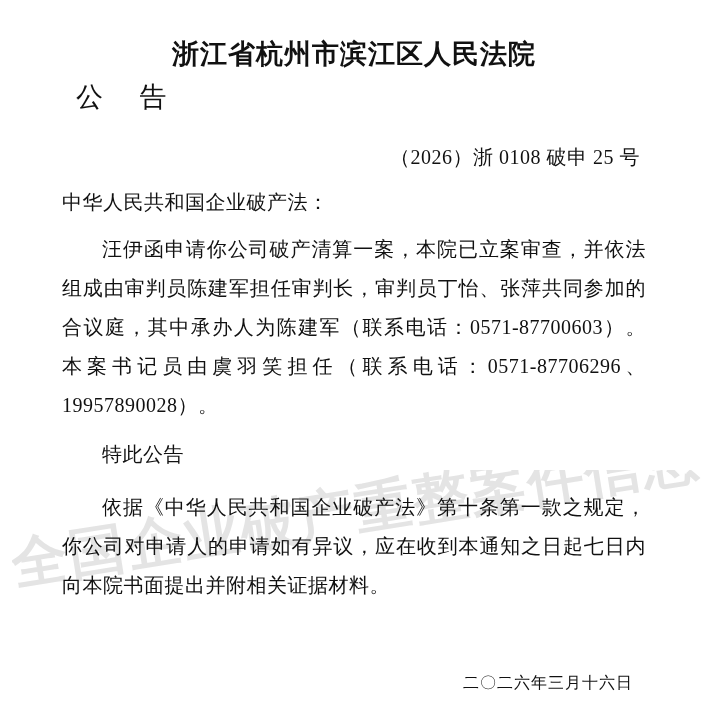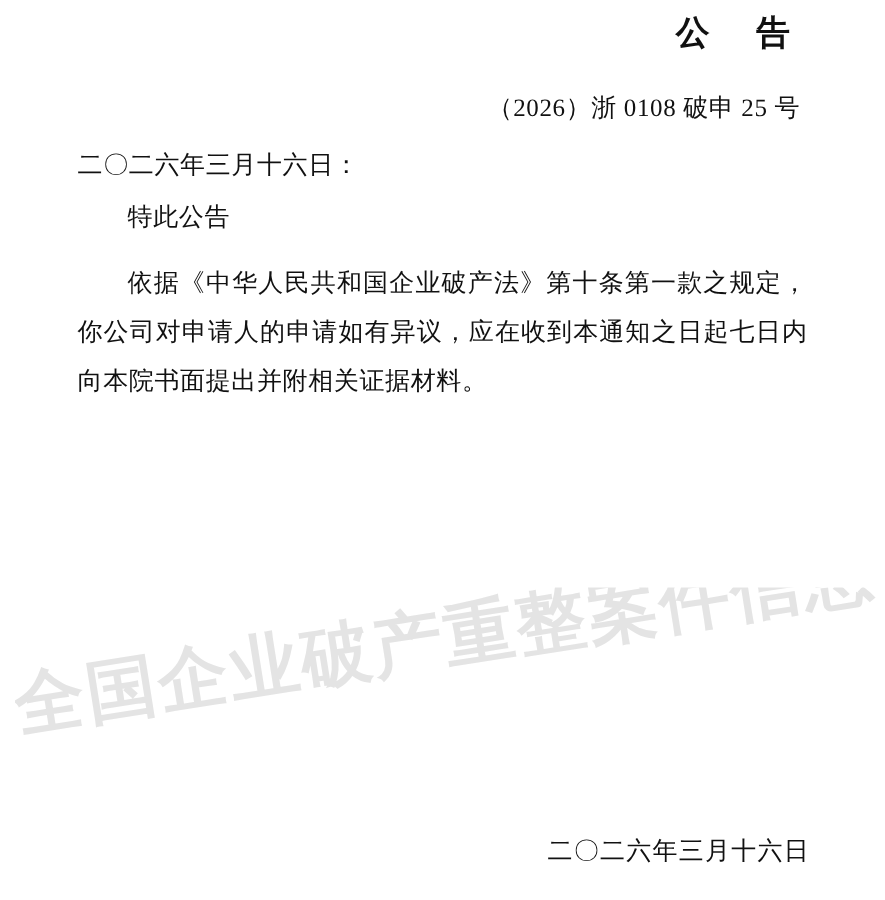--- a/index.html
+++ b/index.html
@@ -49,23 +49,23 @@
     font-family: "DejaVu Serif", "Liberation Serif", serif;
     font-weight: 700;
     font-size: 27px;
     letter-spacing: 1px;
     padding-top: 36px;
     line-height: 1.3;
     position: relative;
     z-index: 10;
   }
   .doc-subtitle {
-    text-align: right;
+    text-align: left;
     font-family: "DejaVu Serif", "Liberation Serif", serif;
-    font-weight: 700;
+    font-weight: 400;
     font-size: 27px;
     letter-spacing: 14px;
     padding-top: 8px;
     padding-left: 14px;
     position: relative;
     z-index: 10;
   }
   .doc-number {
     text-align: right;
     font-size: 20px;
@@ -91,43 +91,45 @@
     text-justify: inter-ideograph;
     letter-spacing: 0.5px;
     position: relative;
     z-index: 10;
   }
   .para.tight {
     margin-top: 10px;
   }
   .date {
     text-align: right;
-    font-size: 20px;
+    font-size: 16px;
     position: absolute;
-    right: 60px;
+    right: 75px;
     bottom: 26px;
     letter-spacing: 1px;
     z-index: 10;
   }
 </style>
 </head>
 <body>
 
 <div class="page">
 
   <div class="watermark">
     <span>全国企业破产重整案件信息网</span>
   </div>
 
+  <div class="doc-title">浙江省杭州市滨江区人民法院</div>
   <div class="doc-subtitle">公 告</div>
 
   <div class="doc-number">（2026）浙 0108 破申 25 号</div>
 
-  <div class="addressee">二〇二六年三月十六日：</div>
+  <div class="addressee">中华人民共和国企业破产法：</div>
 
+  <div class="para">汪伊函申请你公司破产清算一案，本院已立案审查，并依法组成由审判员陈建军担任审判长，审判员丁怡、张萍共同参加的合议庭，其中承办人为陈建军（联系电话：0571-87700603）。本案书记员由虞羽笑担任（联系电话：0571-87706296、19957890028）。</div>
 
   <div class="para tight">特此公告</div>
 
   <div class="para">依据《中华人民共和国企业破产法》第十条第一款之规定，你公司对申请人的申请如有异议，应在收到本通知之日起七日内向本院书面提出并附相关证据材料。</div>
 
   <div class="date">二〇二六年三月十六日</div>
 
 </div>
 
 </body></html>

